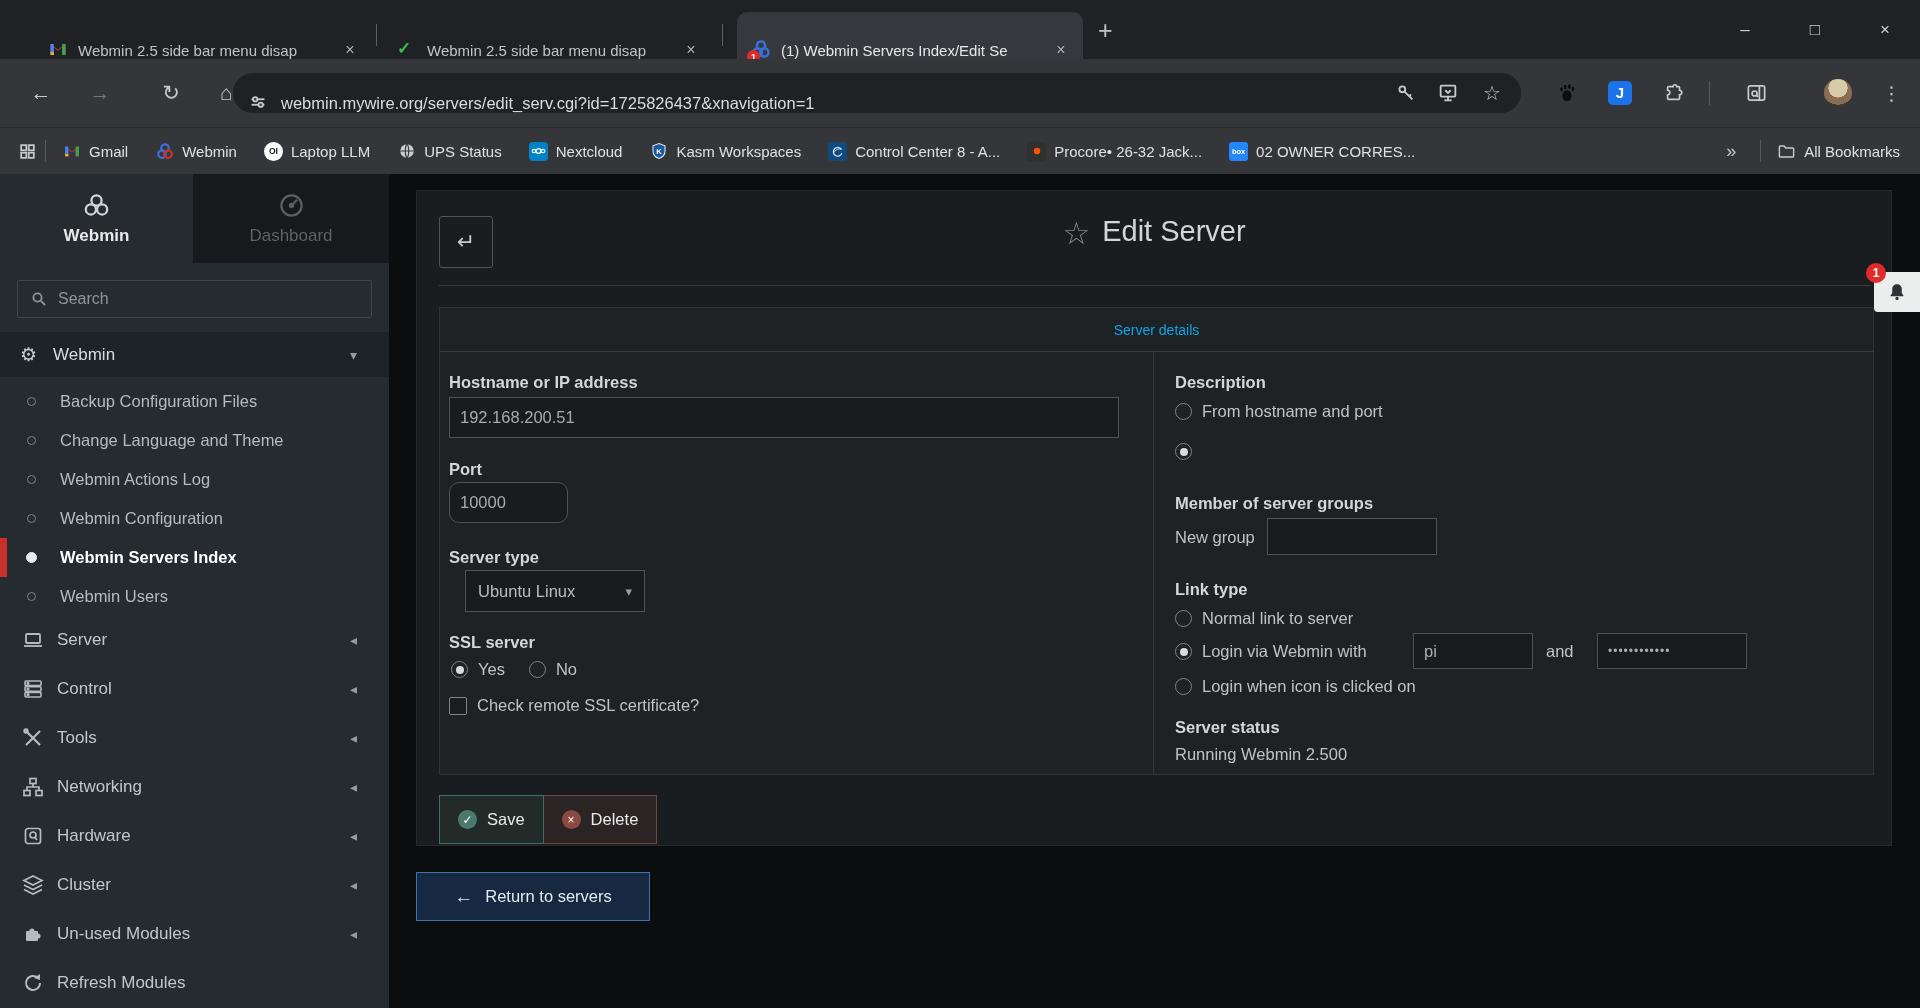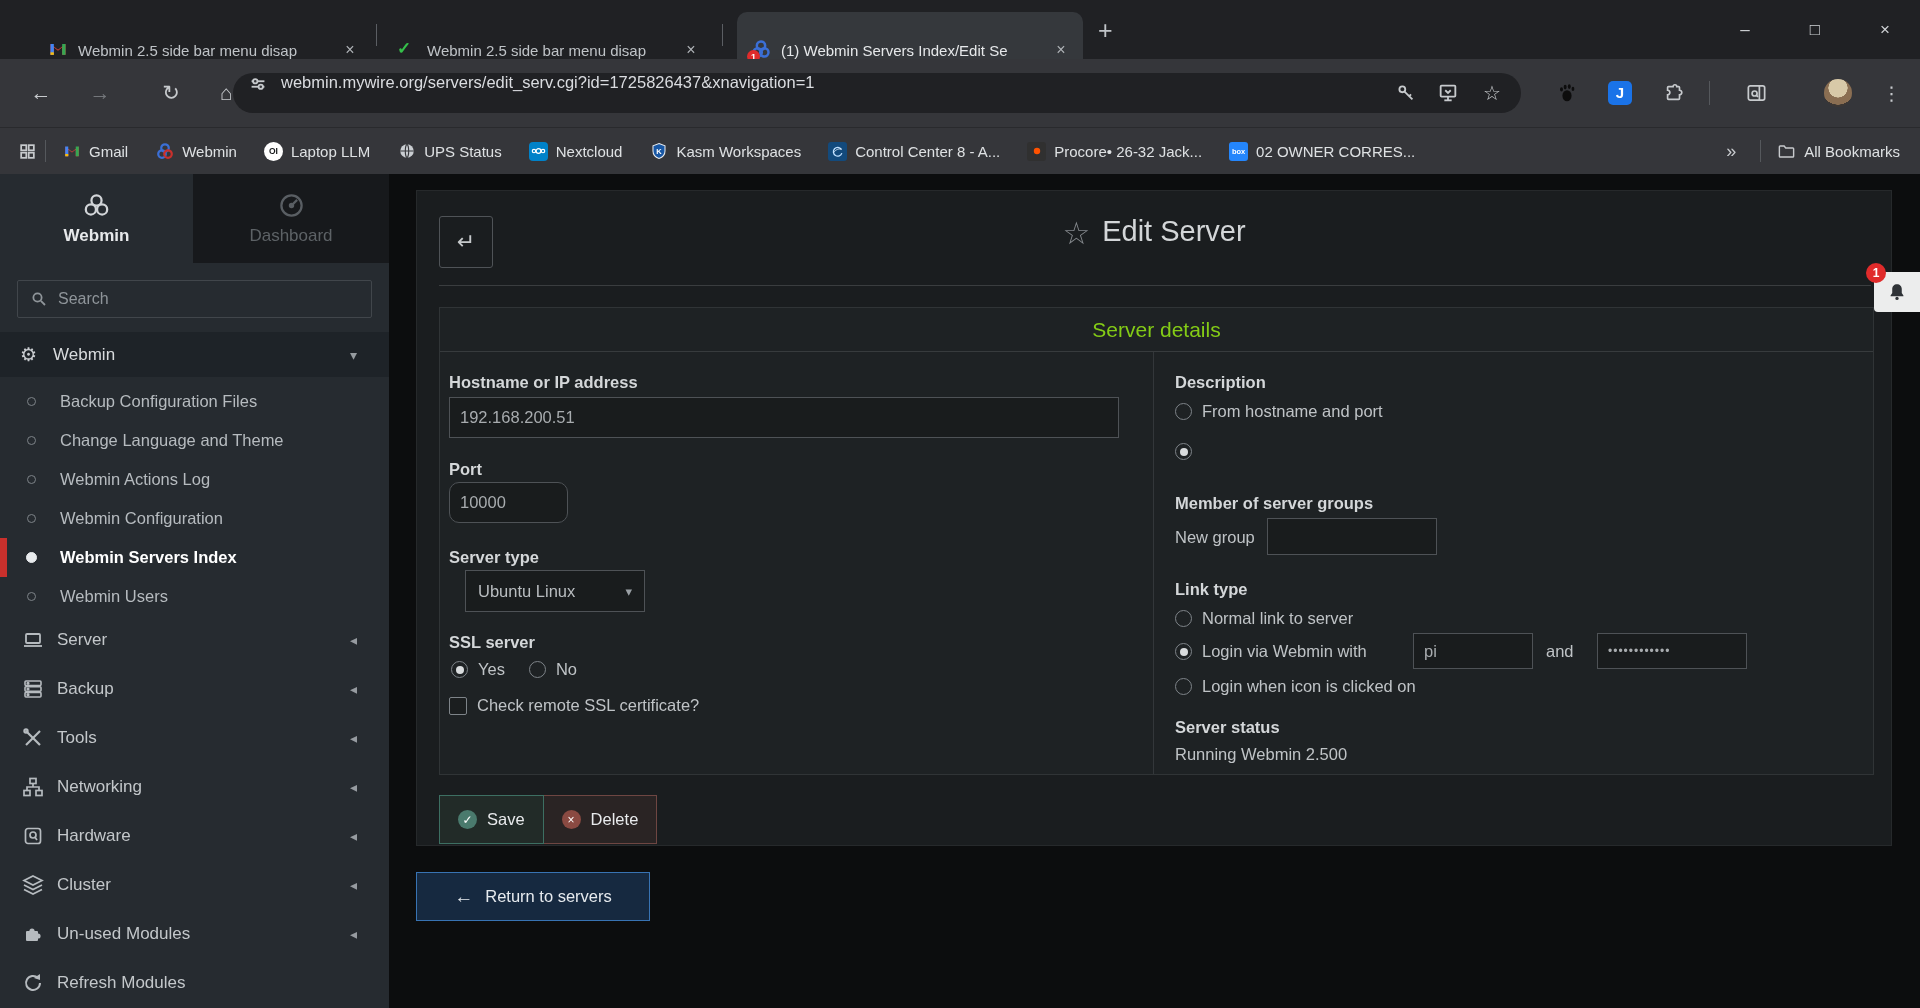--- a/index.html
+++ b/index.html
@@ -26,21 +26,21 @@
            font-weight:bold; display:flex; align-items:center; justify-content:center; }
   .fav-badge { left:-4px; bottom:-4px; width:13px; height:13px; font-size:9px; }
   .greencheck { color:#35c04a; font-size:17px; font-weight:bold; line-height:20px; }
 
   
   .toolbar { position:absolute; left:0; top:59px; width:1920px; height:68px; background:#35363a; }
   .navico { position:absolute; top:0; height:68px; display:flex; align-items:center; justify-content:center;
             width:40px; color:#c7cacd; font-size:21px; }
   .navico.disabled { color:#74777b; }
   .omnibox { position:absolute; left:233px; top:14px; width:1288px; height:40px; background:#202124;
-             border-radius:20px; display:flex; align-items:flex-start; }
+             border-radius:20px; display:flex; align-items:flex-end; }
   .siteinfo { margin-left:14px; width:22px; height:22px; flex:none; }
   .urltext { margin-left:12px; color:#dadce0; font-size:16.5px; white-space:nowrap; }
   .omni-ico { position:absolute; top:9px; width:22px; height:22px; }
   .ext-ico { position:absolute; top:23px; }
   .tool-divider { position:absolute; top:22px; width:1px; height:24px; background:#55585c; }
   .avatar { position:absolute; left:1824px; top:20px; width:28px; height:28px; border-radius:50%;
             background:radial-gradient(circle at 50% 32%, #d8c9a8 0 40%, #8a6e52 41% 70%, #3c3734 71%); }
   .jbadge { position:absolute; left:1608px; top:22px; width:24px; height:24px; background:#1a73e8;
             border-radius:5px; color:#fff; font-weight:bold; font-size:15px; text-align:center; line-height:24px; }
   .menu-dots { position:absolute; left:1882px; top:0; height:68px; display:flex; align-items:center;
@@ -97,21 +97,21 @@
           border:1px solid #26292b; }
   .back-btn { position:absolute; left:22px; top:25px; width:54px; height:52px; background:transparent;
               border:1px solid #4f5357; border-radius:3px; color:#c6c9cb; font-size:22px; }
   .title-row { position:absolute; left:0; top:24px; width:100%; text-align:center; }
   .title-star { font-size:31px; color:#85898d; vertical-align:-3px; margin-right:12px; }
   .title-text { font-size:29px; color:#d3d6d8; }
   .hr { position:absolute; left:22px; right:20px; top:94px; height:1px; background:#3a3d3f; }
   .panel { position:absolute; left:22px; top:116px; width:1435px; height:468px; background:#1e2224;
            border:1px solid #303436; }
   .panel-header { height:44px; border-bottom:1px solid #373b3d; display:flex; align-items:center;
-                  justify-content:center; font-size:21px; color:#84cc16; }
+                  justify-content:center; font-size:14px; color:#0ea5e9; }
   .panel-body { position:relative; height:422px; }
   .col-div { position:absolute; left:713px; top:0; width:1px; height:422px; background:#33373a; }
   .flabel { position:absolute; font-size:16.5px; font-weight:bold; color:#d4d7d9; }
   .ftext  { position:absolute; font-size:16.5px; color:#bfc3c6; }
   .tinput { position:absolute; background:#191c1d; border:1px solid #4e5256; color:#a8acaf;
             font-size:16.5px; padding:0 10px; font-family:"Liberation Sans",sans-serif; outline:none; }
   .selectbox { position:absolute; background:#191c1d; border:1px solid #4e5256; color:#b9bdc0;
                font-size:16.5px; display:flex; align-items:center; padding:0 12px; }
   .selectbox .sel-caret { margin-left:auto; color:#9aa0a5; font-size:13px; }
   .radio { width:17px; height:17px; border:1.5px solid #7e8489; border-radius:50%; flex:none;
@@ -440,21 +440,21 @@
           <span class="ic">
             <svg width="24" height="24" viewBox="0 0 24 24" stroke="currentColor" stroke-width="1.6" fill="none">
                 <rect x="4" y="4" width="16" height="4.6" rx="1"></rect>
                 <rect x="4" y="9.7" width="16" height="4.6" rx="1"></rect>
                 <rect x="4" y="15.4" width="16" height="4.6" rx="1"></rect>
                 <circle cx="7" cy="6.3" r=".8" fill="currentColor"></circle>
                 <circle cx="7" cy="12" r=".8" fill="currentColor"></circle>
                 <circle cx="7" cy="17.7" r=".8" fill="currentColor"></circle>
               </svg>
           </span>
-          <span class="lbl">Backup</span>
+          <span class="lbl">Control</span>
           <span class="caret">◂</span>
         </li>
         <li>
           <span class="ic">
             <svg width="24" height="24" viewBox="0 0 24 24" stroke="currentColor" stroke-width="2.2" fill="none">
                 <line x1="5" y1="5" x2="19" y2="19"></line>
                 <line x1="19" y1="5" x2="5" y2="19"></line>
                 <circle cx="5" cy="5" r="1.6"></circle>
               </svg>
           </span>

